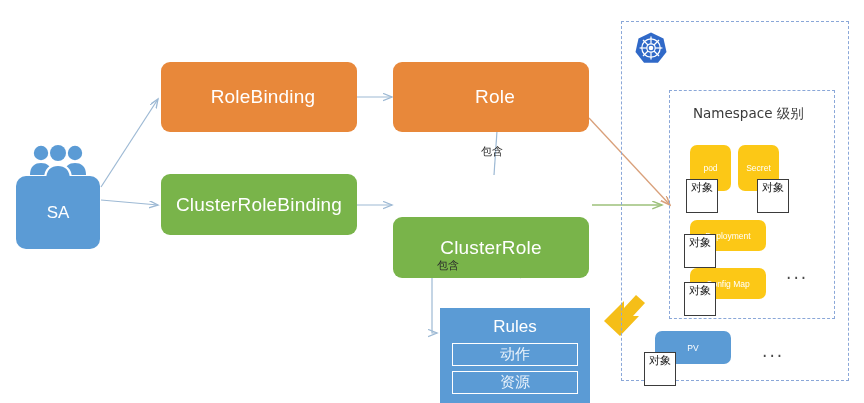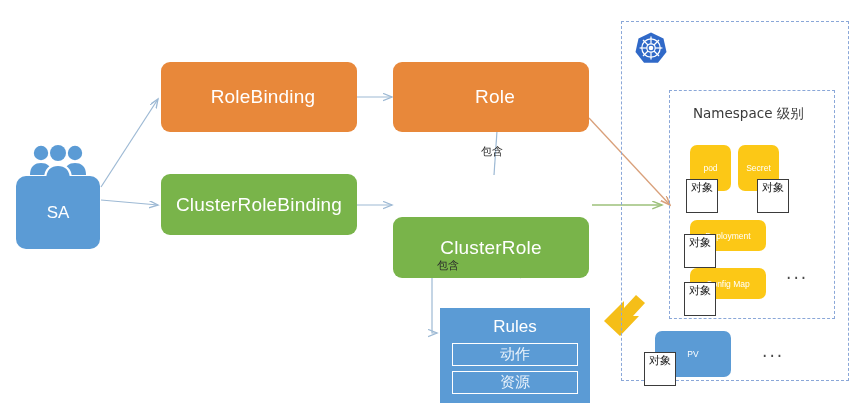--- a/index.html
+++ b/index.html
@@ -276,20 +276,20 @@
   </div>
   <div class="objtag" style="left:684px; top:234px;">对象</div>
 
   <div class="res yellow" style="left:690px; top:268px; width:76px; height:31px;">
     <span>Config Map</span>
   </div>
   <div class="objtag" style="left:684px; top:282px;">对象</div>
 
   <div class="ellipsis" style="left:786px; top:263px;">...</div>
 
-  <div class="res bluechip" style="left:655px; top:331px; width:76px; height:46px;">
+  <div class="res bluechip" style="left:655px; top:331px; width:76px; height:33px;">
     <span>PV</span>
   </div>
   <div class="objtag" style="left:644px; top:352px;">对象</div>
 
   <div class="ellipsis" style="left:762px; top:341px;">...</div>
 
 </div>
 
 </body></html>

